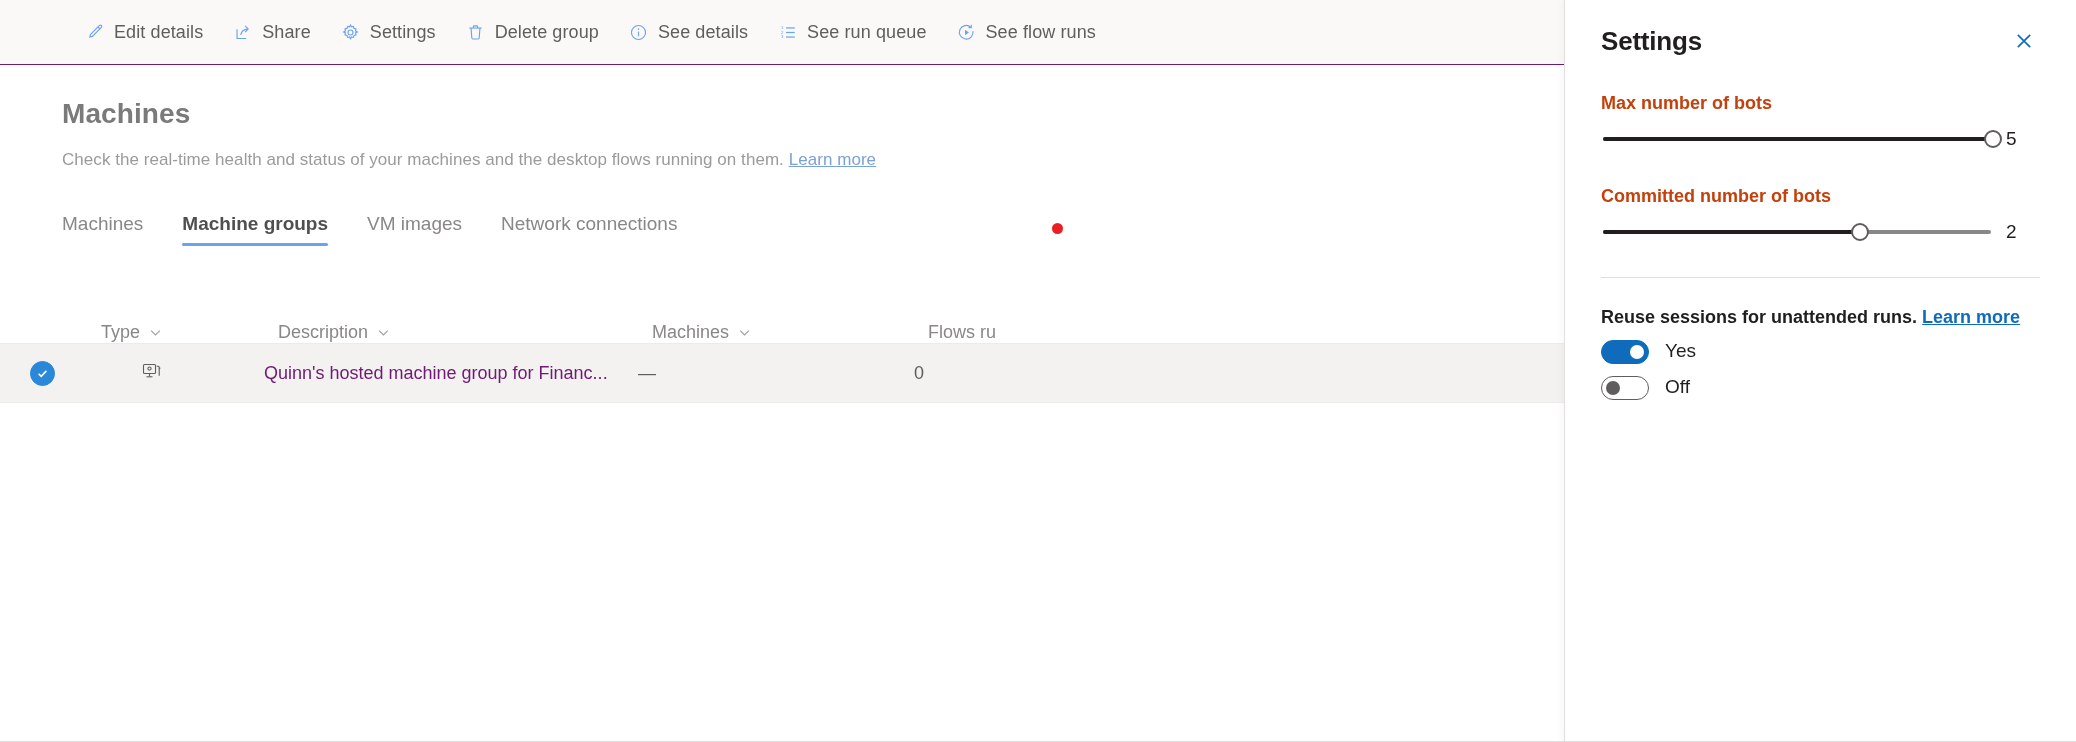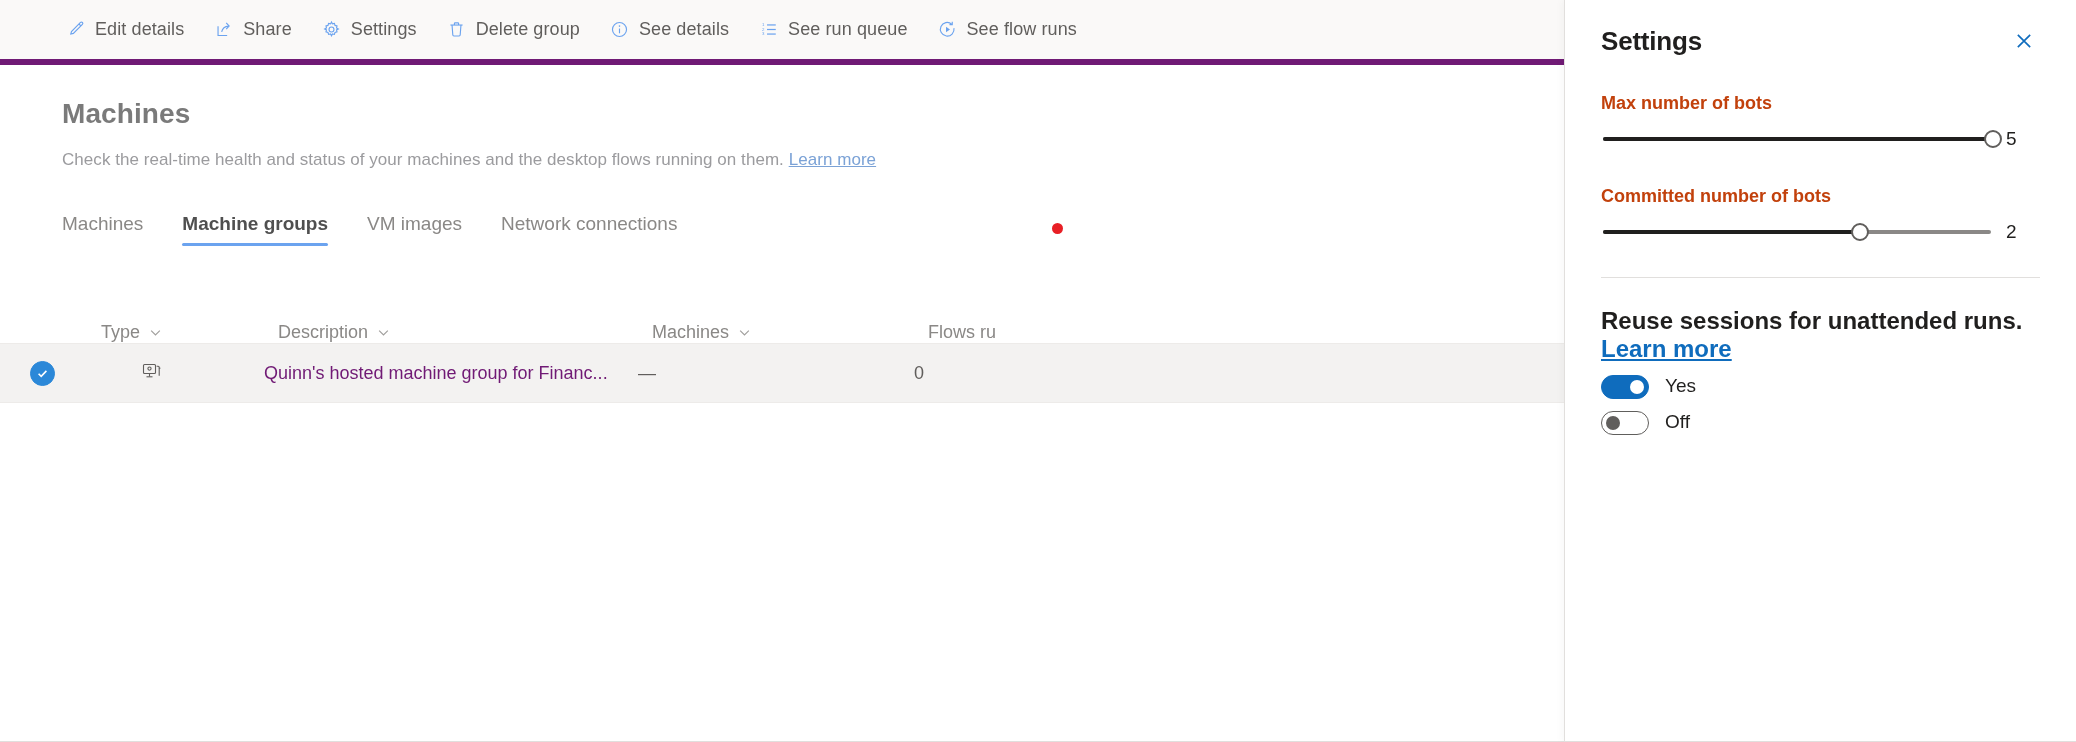--- a/index.html
+++ b/index.html
@@ -28,24 +28,24 @@
     width: 1564px;
     height: 742px;
     background: #ffffff;
     overflow: hidden;
   }
 
   
   .command-bar {
     height: 65px;
     background: #faf9f8;
-    border-bottom: 6px solid #701a75;
-    display: flex;
-    align-items: center;
-    padding-left: 54px;
+    border-bottom: 1px solid #701a75;
+    display: flex;
+    align-items: center;
+    padding-left: 73px;
     box-sizing: border-box;
   }
   .cmd-item {
     display: flex;
     align-items: center;
     height: 44px;
     padding: 0 12px;
     margin-right: 6px;
     cursor: pointer;
     border-radius: 2px;
@@ -313,21 +313,21 @@
     padding-left: 13px;
     font-size: 19px;
     color: #201f1e;
     flex: 0 0 auto;
   }
   .panel-divider {
     border-top: 1px solid #e1dfdd;
     margin-top: 34px;
   }
   .toggle-label {
-    font-size: 24px;
+    font-size: 18px;
     font-weight: 600;
     color: #201f1e;
     margin-top: 29px;
   }
   .toggle-label .learn-link {
     color: #0f6cbd;
     text-decoration: underline;
     cursor: pointer;
     font-weight: 600;
   }

